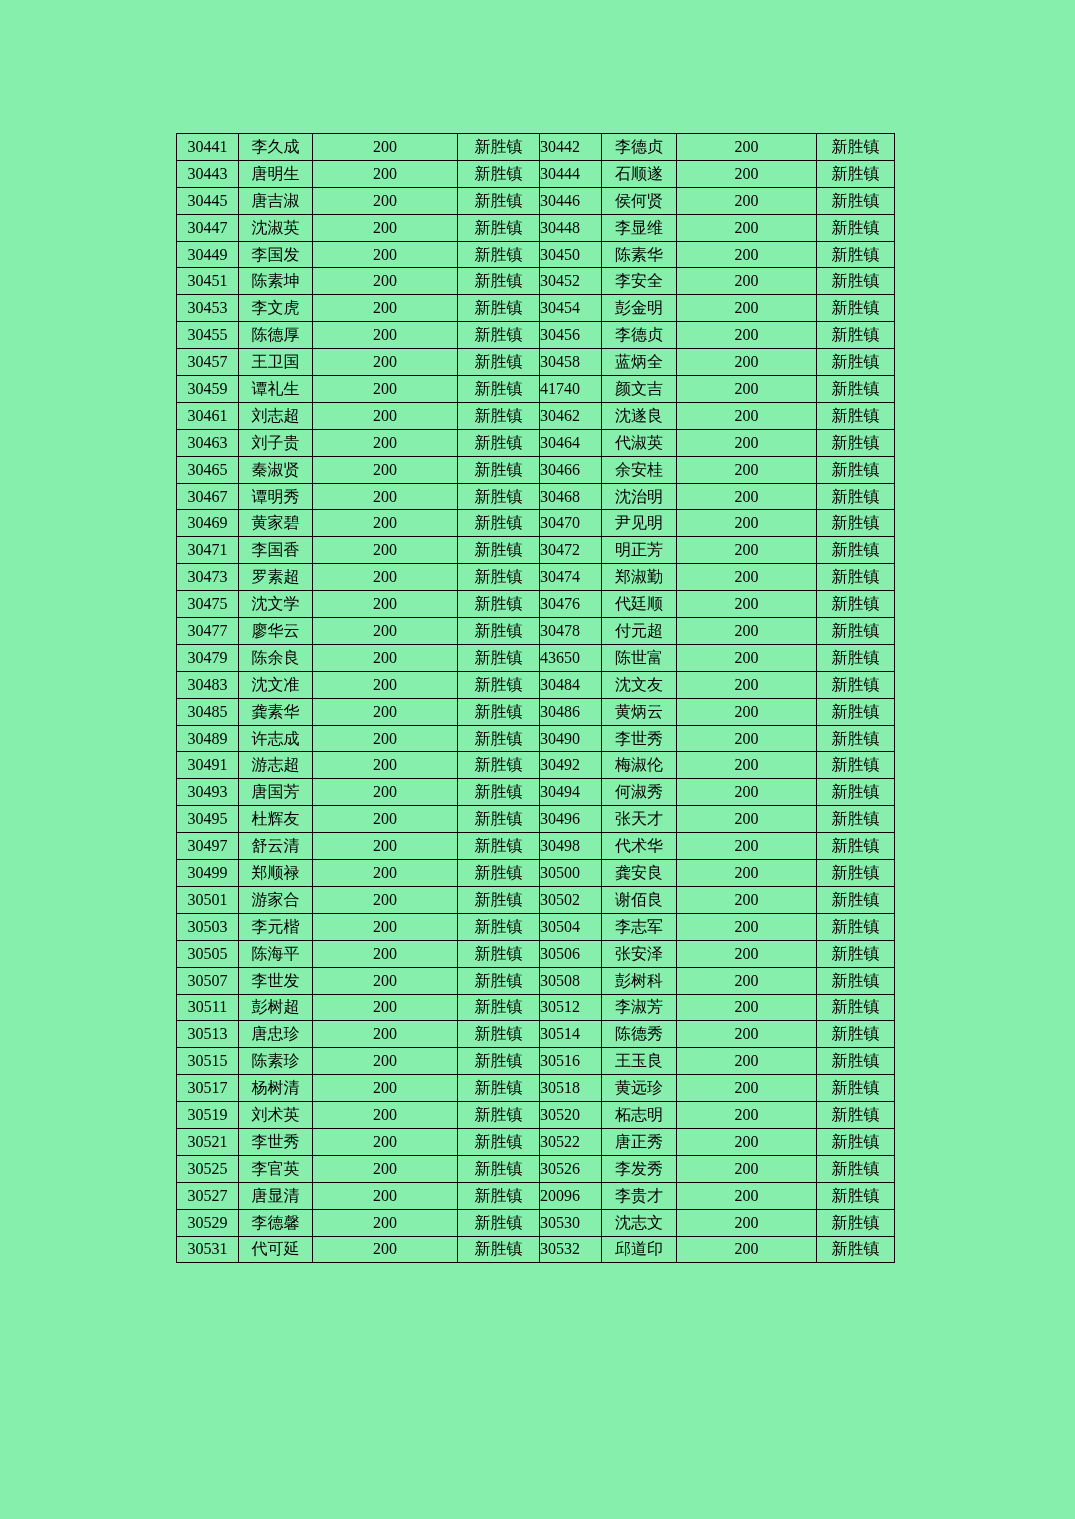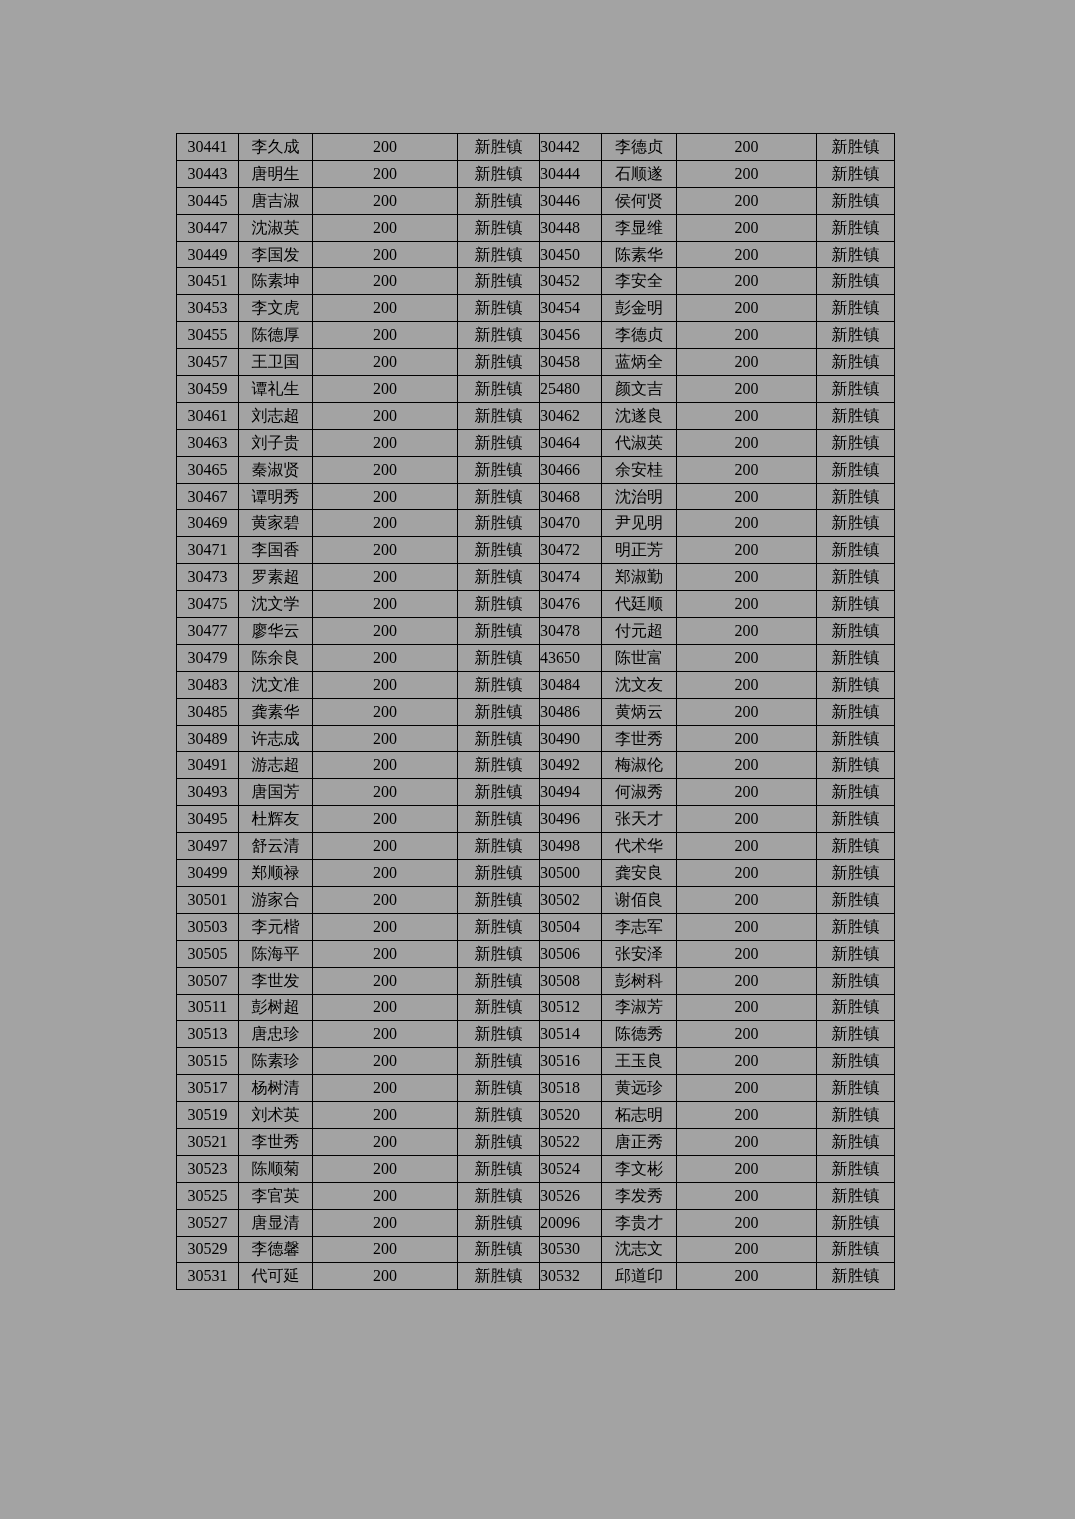--- a/index.html
+++ b/index.html
@@ -4,21 +4,21 @@
 <style>
   html, body {
     margin: 0;
     padding: 0;
     background: #ffffff;
   }
   #page {
     position: relative;
     width: 1075px;
     height: 1519px;
-    background: #a3a3a3;
+    background: #86efac;
     font-family: "Liberation Serif", "DejaVu Serif", serif;
     color: #000000;
   }
   table.roster {
     position: absolute;
     left: 176px;
     top: 133px;
     border-collapse: collapse;
     table-layout: fixed;
     font-size: 16px;
@@ -134,21 +134,21 @@
           <td class="c-id2">30458</td>
           <td class="c-name2">蓝炳全</td>
           <td class="c-amt2">200</td>
           <td class="c-town2">新胜镇</td>
         </tr>
         <tr>
           <td class="c-id">30459</td>
           <td class="c-name">谭礼生</td>
           <td class="c-amt">200</td>
           <td class="c-town">新胜镇</td>
-          <td class="c-id2">25480</td>
+          <td class="c-id2">41740</td>
           <td class="c-name2">颜文吉</td>
           <td class="c-amt2">200</td>
           <td class="c-town2">新胜镇</td>
         </tr>
         <tr>
           <td class="c-id">30461</td>
           <td class="c-name">刘志超</td>
           <td class="c-amt">200</td>
           <td class="c-town">新胜镇</td>
           <td class="c-id2">30462</td>
@@ -416,30 +416,20 @@
           <td class="c-amt2">200</td>
           <td class="c-town2">新胜镇</td>
         </tr>
         <tr>
           <td class="c-id">30521</td>
           <td class="c-name">李世秀</td>
           <td class="c-amt">200</td>
           <td class="c-town">新胜镇</td>
           <td class="c-id2">30522</td>
           <td class="c-name2">唐正秀</td>
-          <td class="c-amt2">200</td>
-          <td class="c-town2">新胜镇</td>
-        </tr>
-        <tr>
-          <td class="c-id">30523</td>
-          <td class="c-name">陈顺菊</td>
-          <td class="c-amt">200</td>
-          <td class="c-town">新胜镇</td>
-          <td class="c-id2">30524</td>
-          <td class="c-name2">李文彬</td>
           <td class="c-amt2">200</td>
           <td class="c-town2">新胜镇</td>
         </tr>
         <tr>
           <td class="c-id">30525</td>
           <td class="c-name">李官英</td>
           <td class="c-amt">200</td>
           <td class="c-town">新胜镇</td>
           <td class="c-id2">30526</td>
           <td class="c-name2">李发秀</td>

